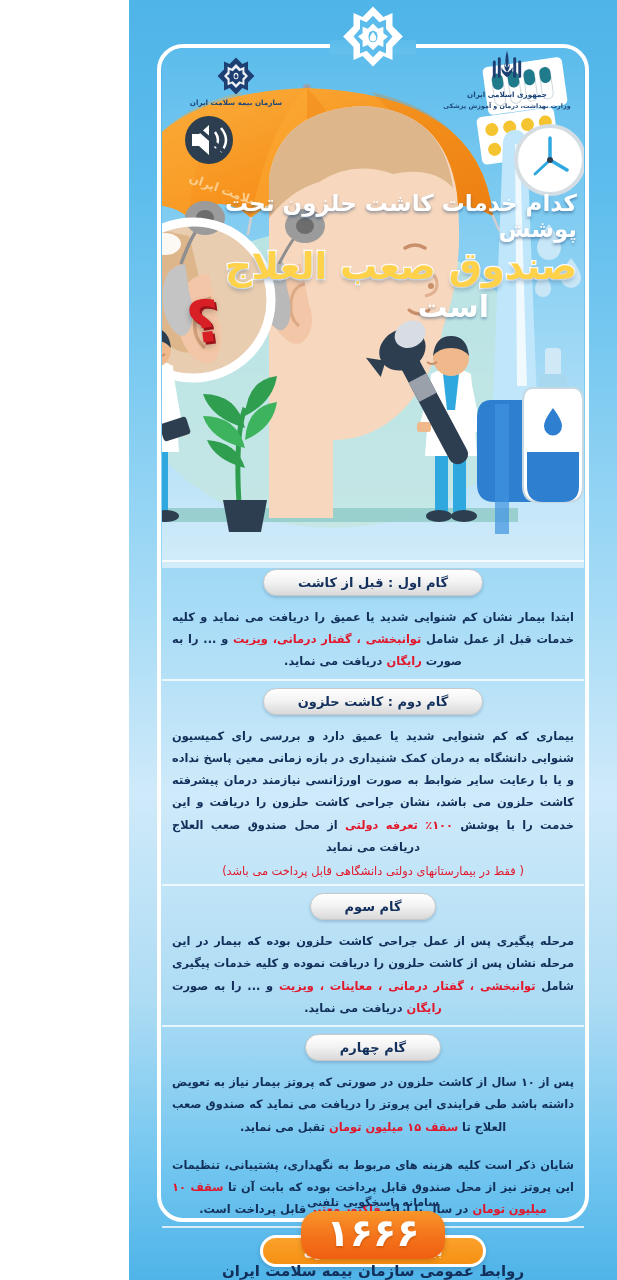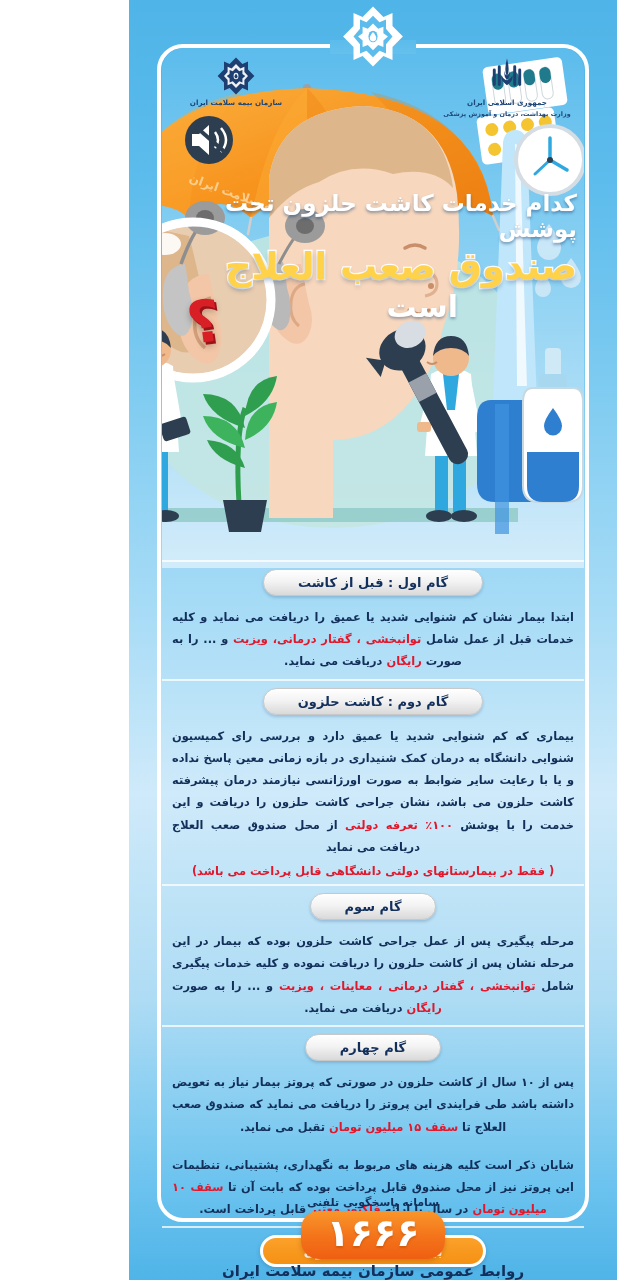--- a/index.html
+++ b/index.html
@@ -36,21 +36,21 @@
     z-index: 5;
   }
 
   
   .logo {
     position: absolute; z-index: 6;
     display: flex; flex-direction: column; align-items: center;
     color: #1b3f72;
   }
   .logo-left  { left: 48px;  top: 56px; width: 118px; }
-  .logo-right { right: 40px; top: 56px; width: 140px; }
+  .logo-right { right: 40px; top: 48px; width: 140px; }
   .logo-mark { width: 40px; height: 40px; }
   .logo-mark.r { width: 34px; height: 40px; }
   .logo-cap {
     font-size: 7.2px; font-weight: 700; line-height: 1.45;
     text-align: center; letter-spacing: .2px;
     color: #1d4679; margin-top: 2px; white-space: nowrap;
   }
   .logo-cap.small { font-size: 6.4px; }
 
   
@@ -74,21 +74,21 @@
   }
   .hl2 {
     font-size: 37px; font-weight: 700; line-height: 1.1;
     color: #ffd24a; margin-top: 4px;
     -webkit-text-stroke: 2.5px #ffffff;
     paint-order: stroke fill;
     text-shadow: 0 3px 4px rgba(20,60,110,.30);
   }
   .hl3 {
     font-size: 30px; font-weight: 700; line-height: 1.1;
-    color: #ffffff; margin-top: 2px; margin-right: 119px;
+    color: #ffffff; margin-top: 2px; margin-right: 88px;
     text-shadow: 0 2px 3px rgba(20,60,110,.40);
   }
   .qmark {
     position: absolute; z-index: 8;
     left: 58px; top: 288px;
     font-size: 58px; font-weight: 700; color: #d81f26;
     text-shadow: 2px 3px 0 #9b1318, 0 4px 7px rgba(0,0,0,.30);
     transform: rotate(-8deg);
   }
 
@@ -125,21 +125,21 @@
   }
 
   .para {
     color: #122f59; font-size: 11.4px; font-weight: 700;
     line-height: 1.95; text-align: justify; text-align-last: center;
     padding: 0 10px 6px; letter-spacing: -.15px; margin-top: 10px;
   }
   .para.center { text-align: center; text-align-last: center; }
   .hl-red { color: #e2172b; }
   .note-red {
-    color: #e2172b; font-size: 11.4px; font-weight: 700;
+    color: #e2172b; font-size: 11.4px; font-weight: 400;
     text-align: center; padding-bottom: 6px;
   }
 
   
   .footer {
     position: absolute; left: 0; right: 0; bottom: 0;
     z-index: 8; text-align: center;
   }
   .hotline-label {
     color: #13305c; font-size: 11px; font-weight: 700;

